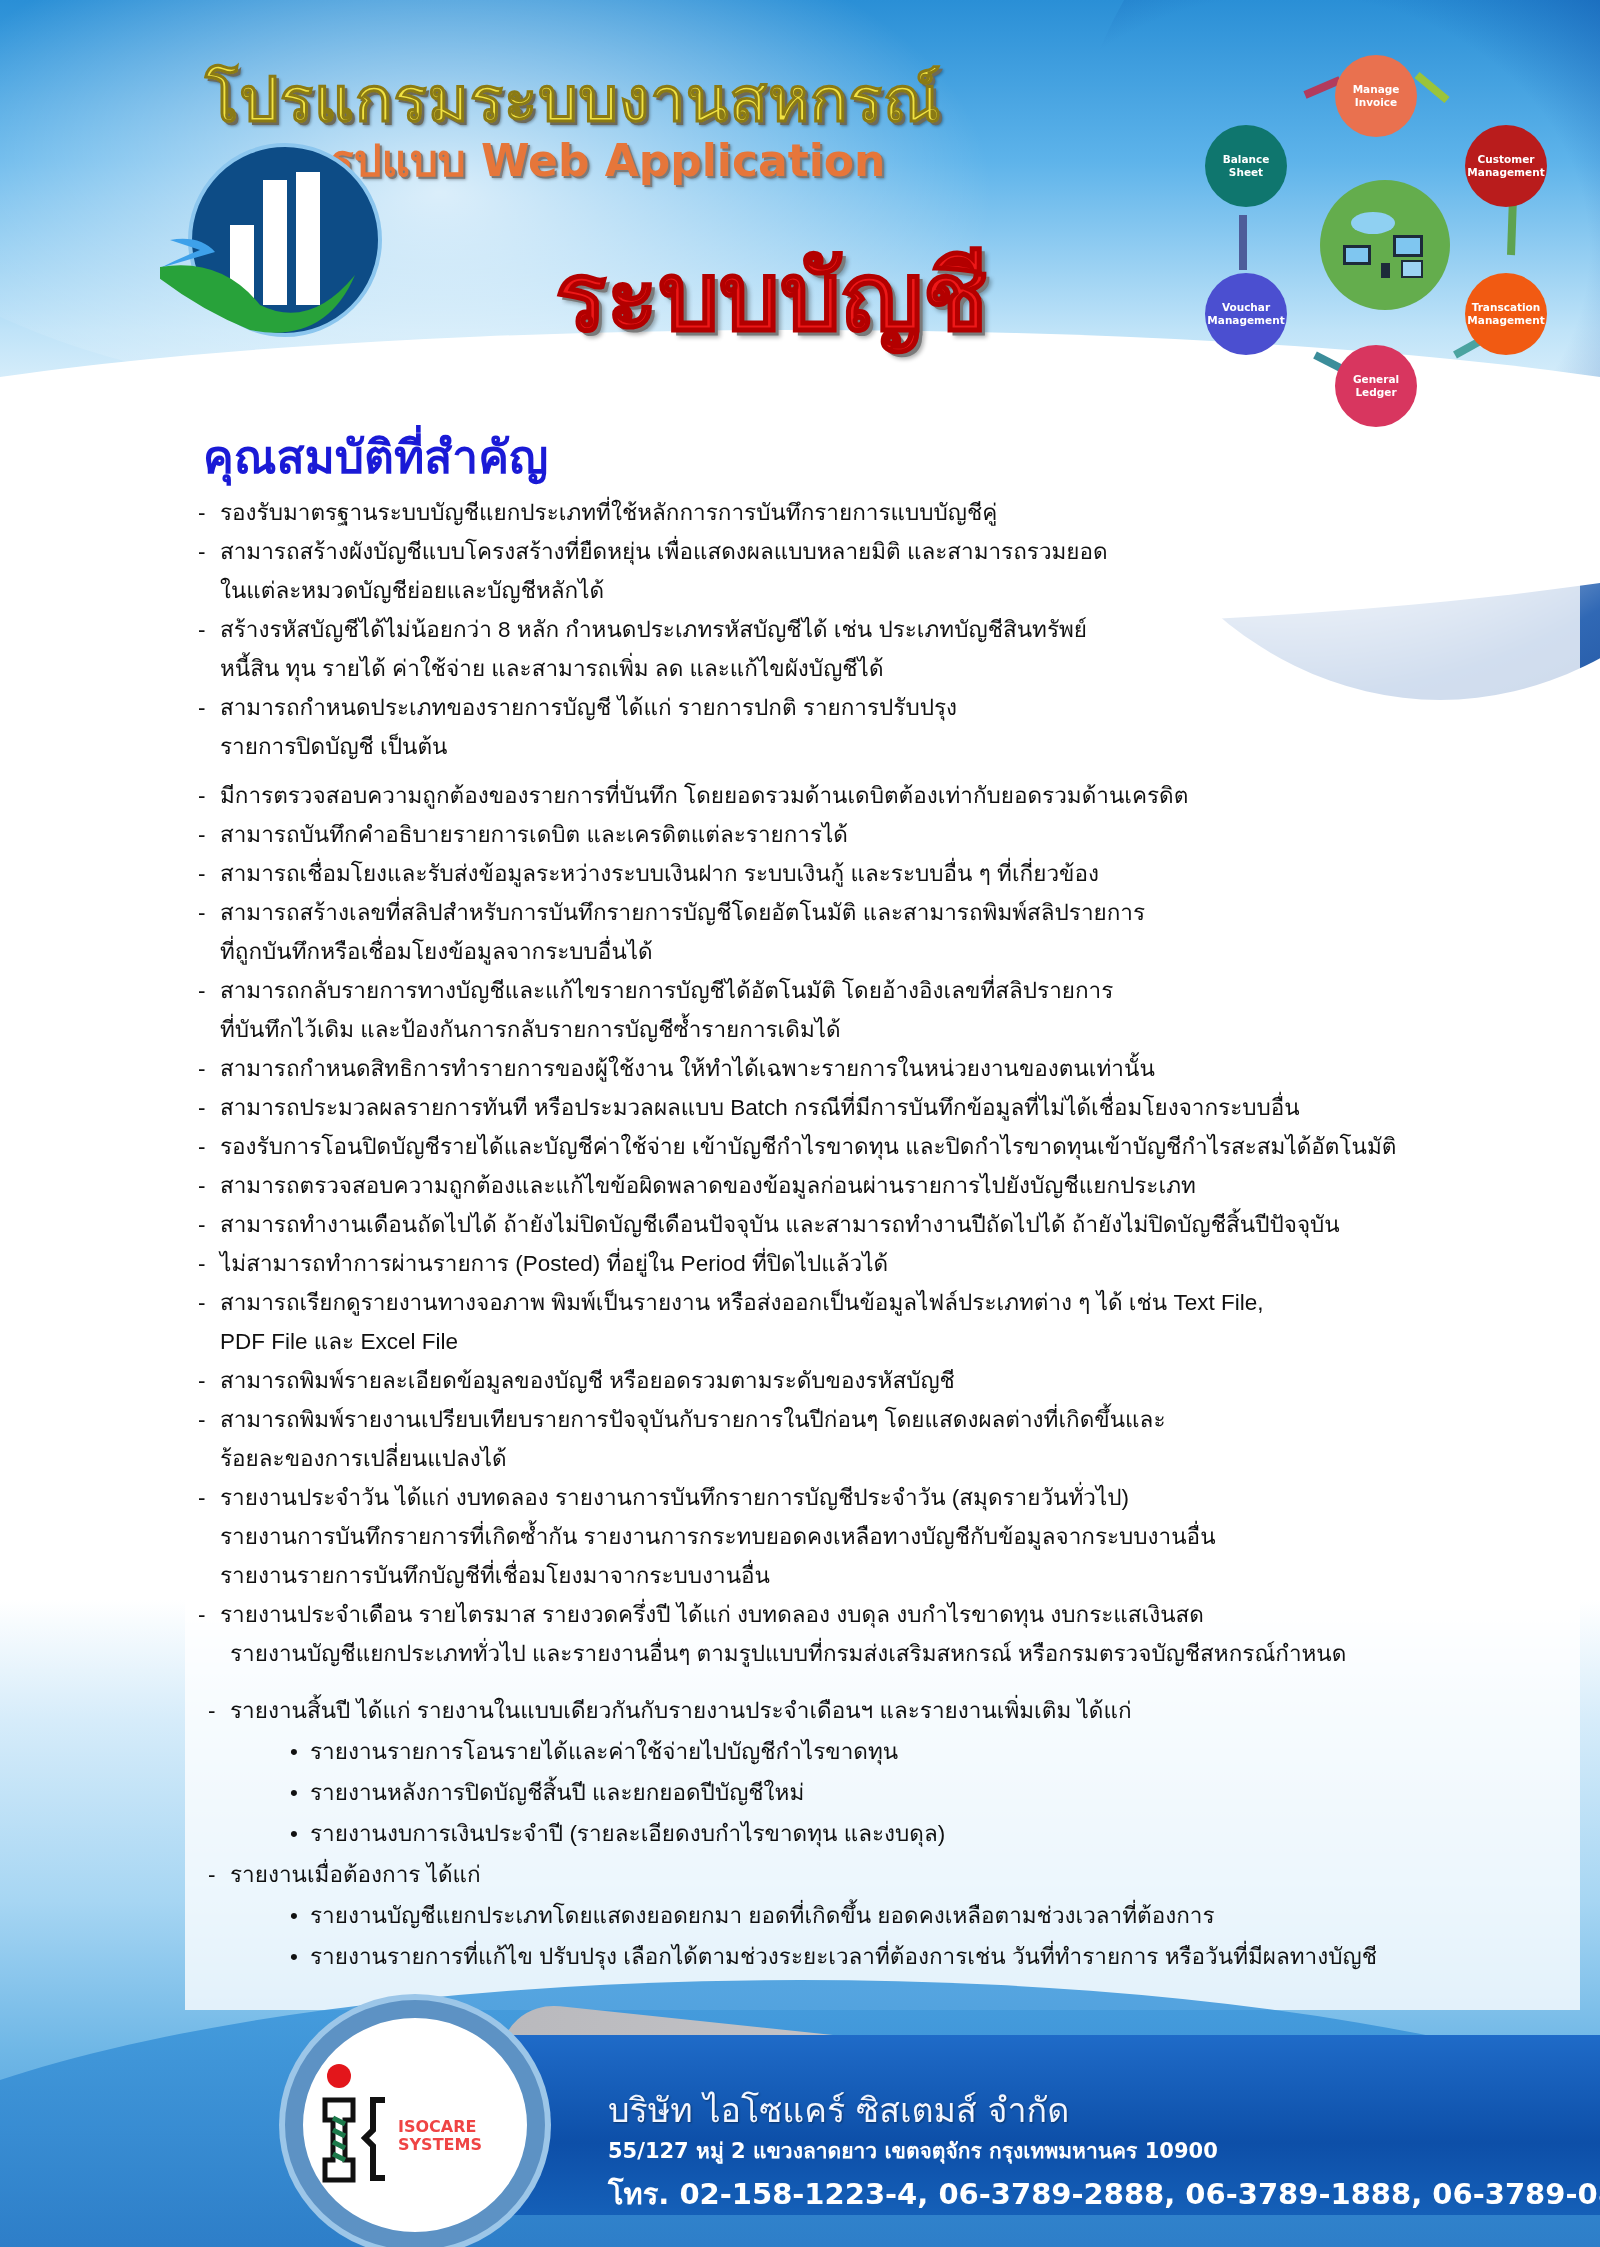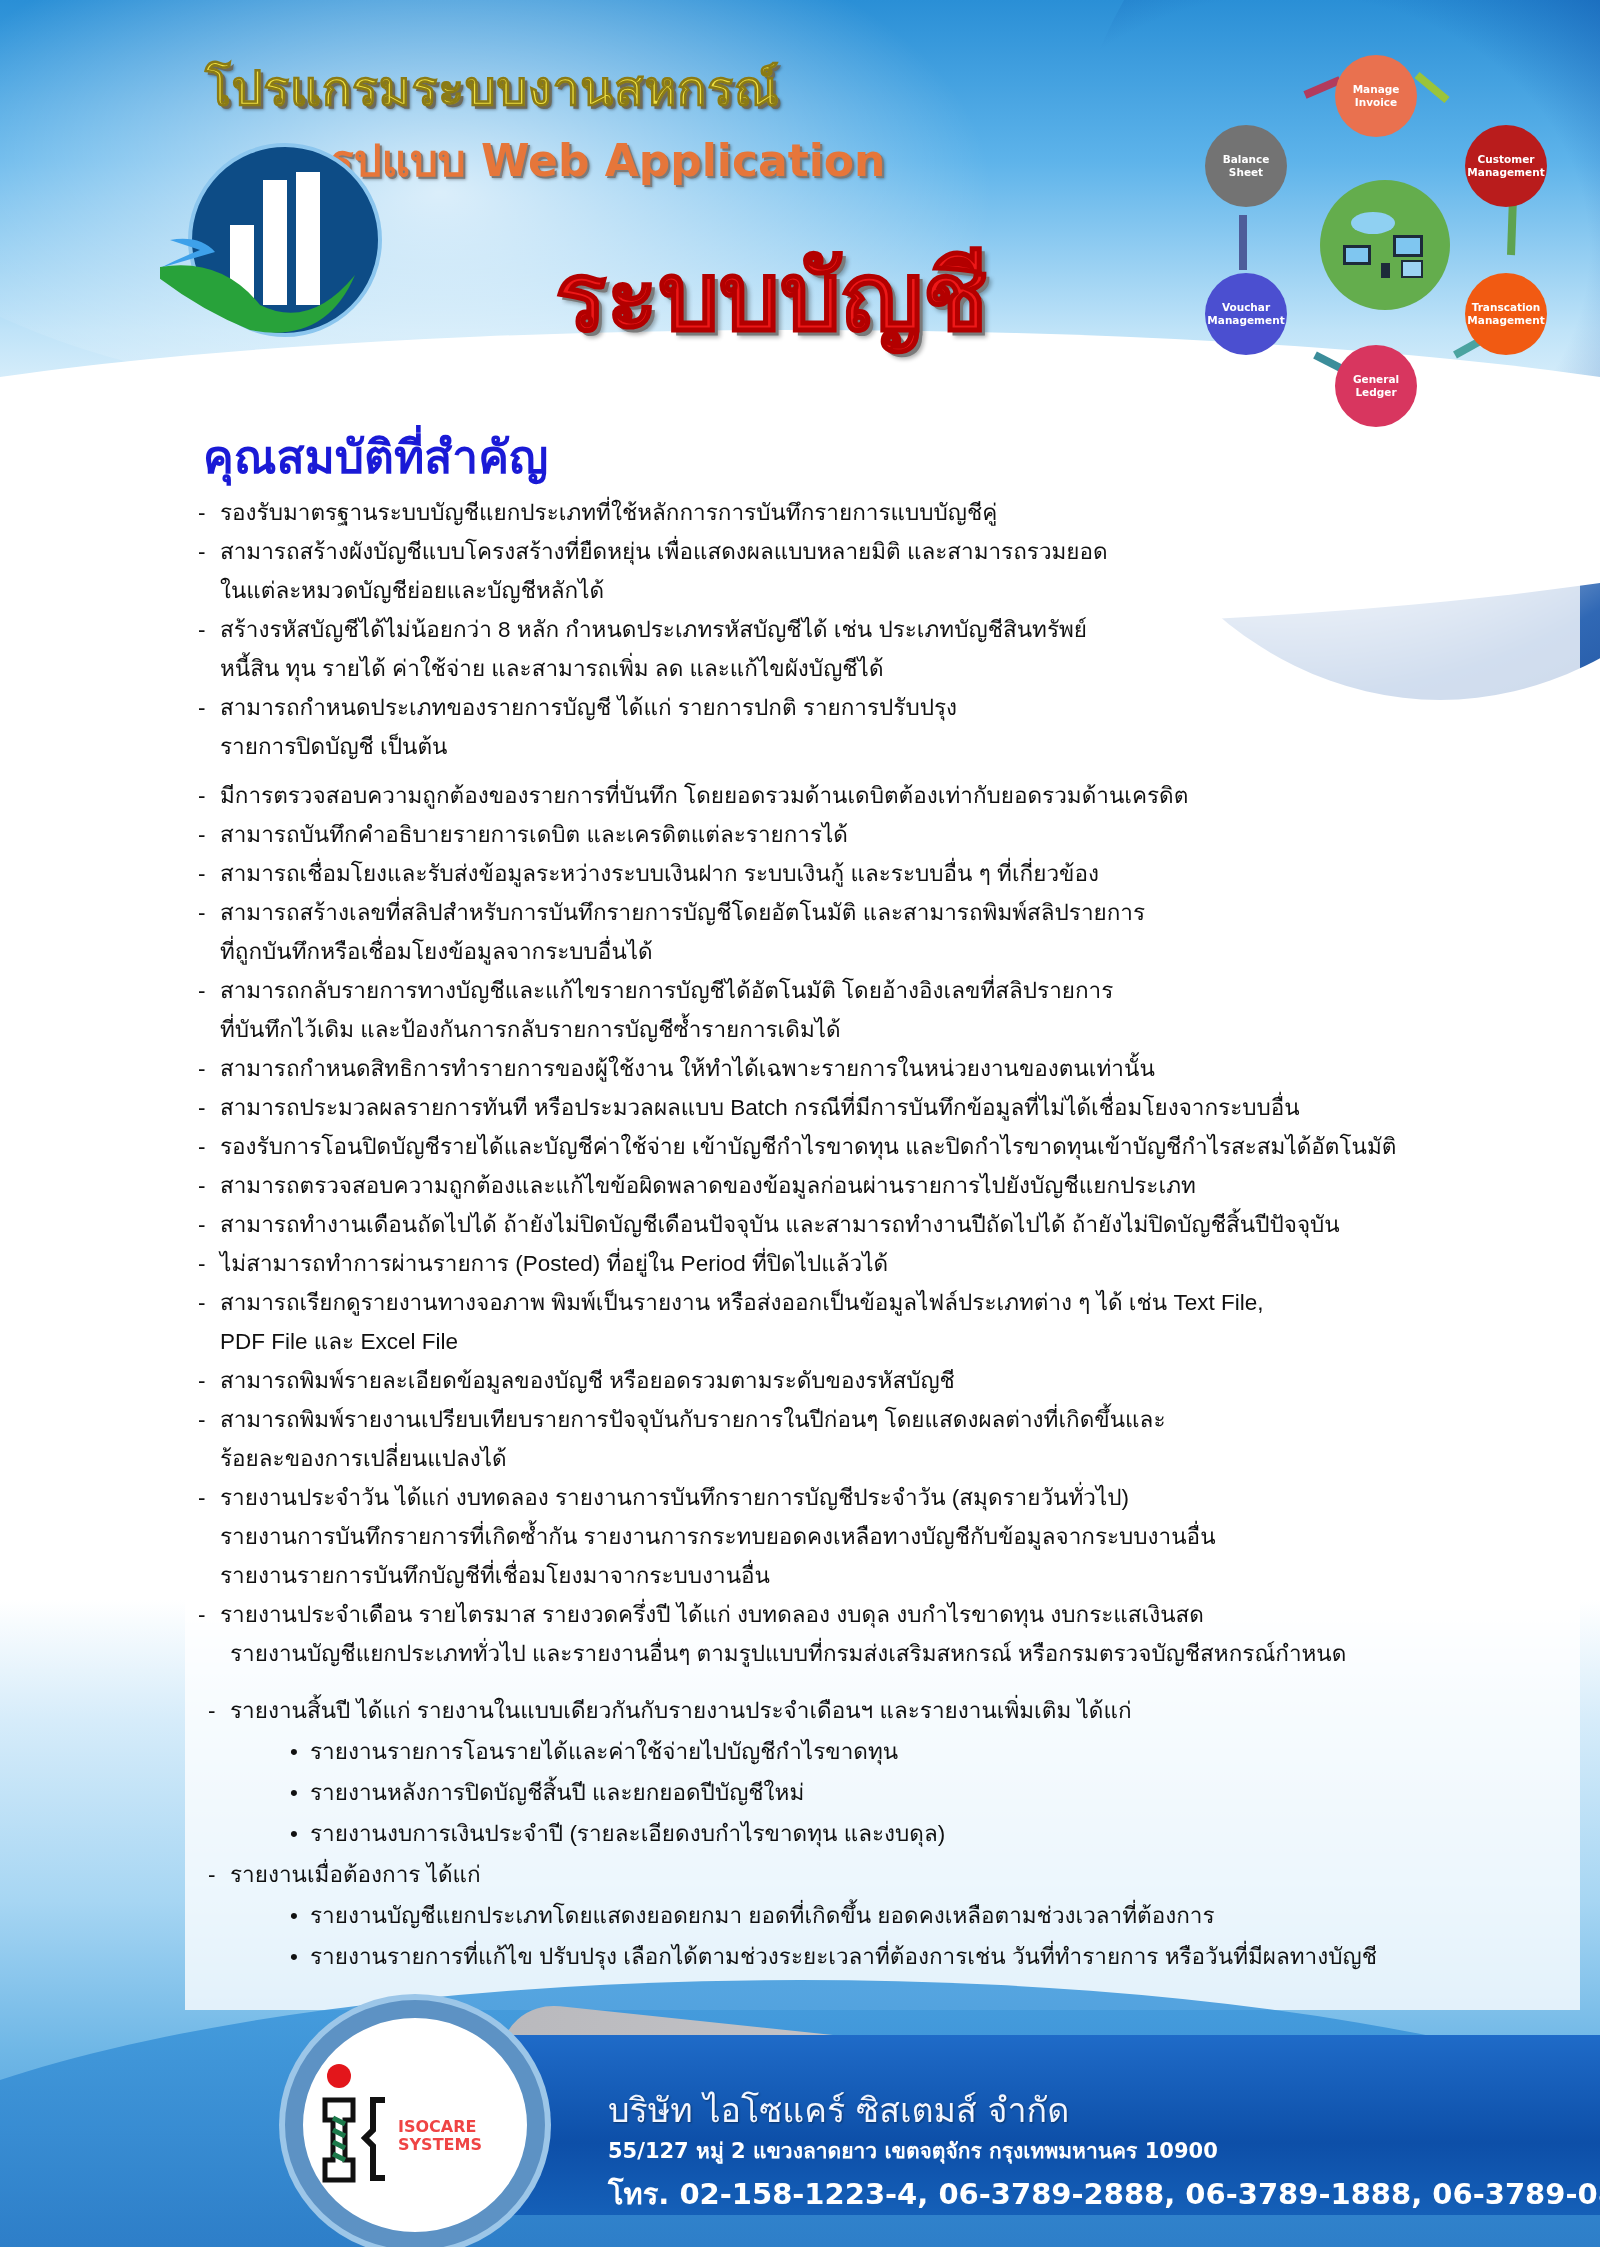--- a/index.html
+++ b/index.html
@@ -37,21 +37,21 @@
     opacity: 0.85;
   }
   .content-panel {
     position: absolute; left: 185px; top: 420px; width: 1395px; height: 1590px;
     background: rgba(255,255,255,0.78);
   }
 
   
   .title-main {
     position: absolute; left: 205px; top: 50px;
-    font-size: 48px; font-weight: bold; letter-spacing: 1px;
+    font-size: 62px; font-weight: bold; letter-spacing: 1px;
     color: #f2e342;
     -webkit-text-stroke: 1px #8a7a15;
     text-shadow: 3px 3px 0 #6d6a5a, 4px 4px 3px rgba(0,0,0,0.35);
     white-space: nowrap;
   }
   .title-sub {
     position: absolute; left: 330px; top: 125px;
     font-size: 44px; font-weight: bold;
     color: #e6763a;
     text-shadow: 2px 2px 0 #7b7b7b, 3px 3px 3px rgba(0,0,0,0.3);
@@ -180,21 +180,21 @@
     <path d="M328 142 L326 200" stroke="#5ea350" stroke-width="8"></path>
     <path d="M315 275 L270 300" stroke="#4aa3a0" stroke-width="8"></path>
     <path d="M130 300 L175 323" stroke="#3b8d9a" stroke-width="8"></path>
     <path d="M58 160 L58 215" stroke="#4e5d9a" stroke-width="8"></path>
   </svg>
   <div class="node" style="left:150px;top:0px;background:#e9714f;">Manage Invoice</div>
   <div class="node" style="left:280px;top:70px;background:#b91c1c;">Customer Management</div>
   <div class="node" style="left:280px;top:218px;background:#f15a12;">Transcation Management</div>
   <div class="node" style="left:150px;top:290px;background:#d8365f;">General Ledger</div>
   <div class="node" style="left:20px;top:218px;background:#4b4fd0;">Vouchar Management</div>
-  <div class="node" style="left:20px;top:70px;background:#737373;">Balance Sheet</div>
+  <div class="node" style="left:20px;top:70px;background:#0f766e;">Balance Sheet</div>
   <div class="center">
     <svg width="100" height="80" viewBox="0 0 100 80">
       <ellipse cx="38" cy="18" rx="22" ry="11" fill="#8fd0f2"></ellipse>
       <rect x="8" y="40" width="28" height="20" fill="#1d2b3a"></rect>
         <rect x="11" y="43" width="22" height="14" fill="#7fc6f0"></rect>
       <rect x="58" y="30" width="30" height="22" fill="#1d2b3a"></rect>
         <rect x="61" y="33" width="24" height="16" fill="#7fc6f0"></rect>
       <rect x="66" y="55" width="22" height="18" fill="#1d2b3a"></rect>
         <rect x="68" y="57" width="18" height="14" fill="#9dd4f4"></rect>
       <rect x="46" y="58" width="9" height="15" fill="#1d2b3a"></rect>

